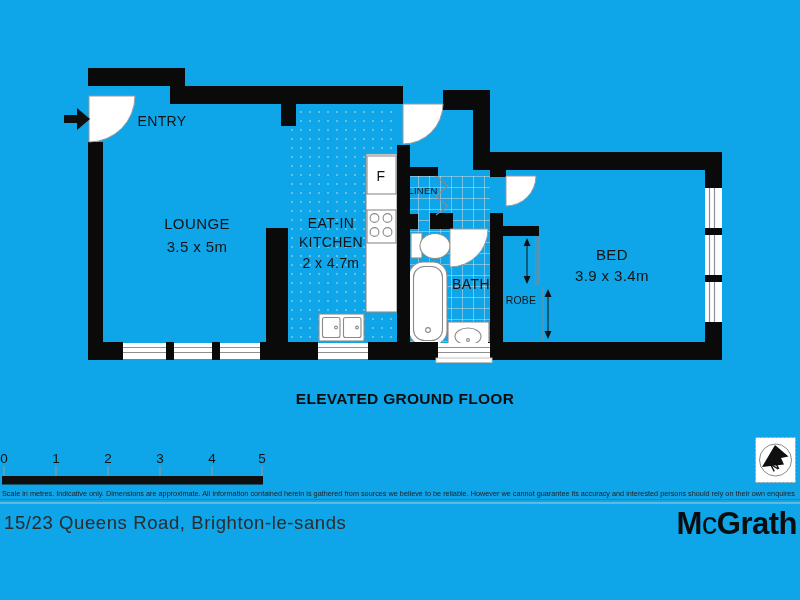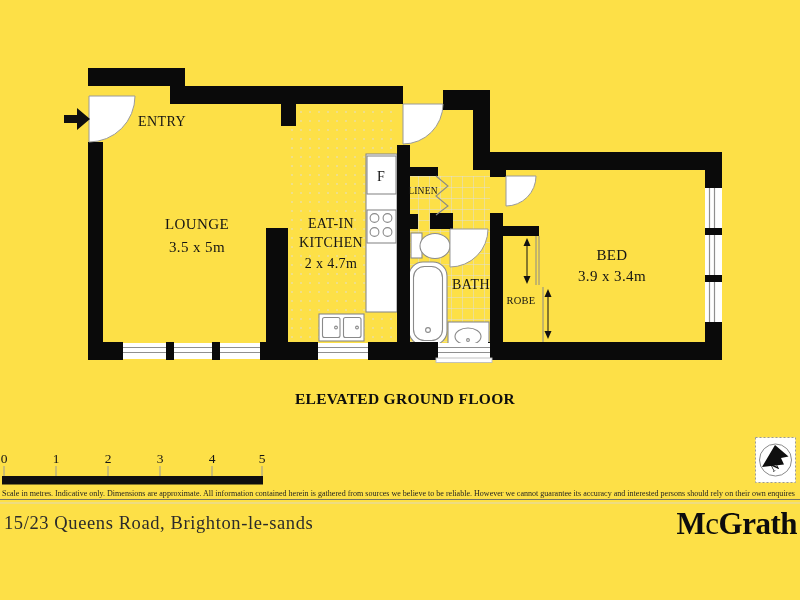--- a/index.html
+++ b/index.html
@@ -1,17 +1,17 @@
 <!DOCTYPE html>
 <html><head>
 <meta charset="utf-8">
 <style>
   html,body{margin:0;padding:0;background:#ffffff;}
-  .page{position:relative;width:800px;height:600px;background:#fde047;overflow:hidden;
-        font-family:Liberation Serif, serif;}
+  .page{position:relative;width:800px;height:600px;background:#0ea5e9;overflow:hidden;
+        font-family:Liberation Sans, sans-serif;}
   svg{display:block;}
   .wall{fill:#0a0a0a;stroke:none;}
   .thin{stroke:#8a8a8a;stroke-width:1.1;fill:#ffffff;}
   .thinNF{stroke:#8a8a8a;stroke-width:1.1;fill:none;}
   .winline{stroke:#8f8f8f;stroke-width:1.2;}
   .sill{stroke:#bdbdbd;stroke-width:0.9;fill:#ffffff;}
   .arc{stroke:#9a9a9a;stroke-width:1;fill:#ffffff;}
   .lbl{fill:#141414;font-size:14px;letter-spacing:0.4px;}
   .lblBig{fill:#141414;font-size:15px;letter-spacing:0.4px;}
   .lblSm{fill:#141414;font-size:9.5px;letter-spacing:0.2px;}

